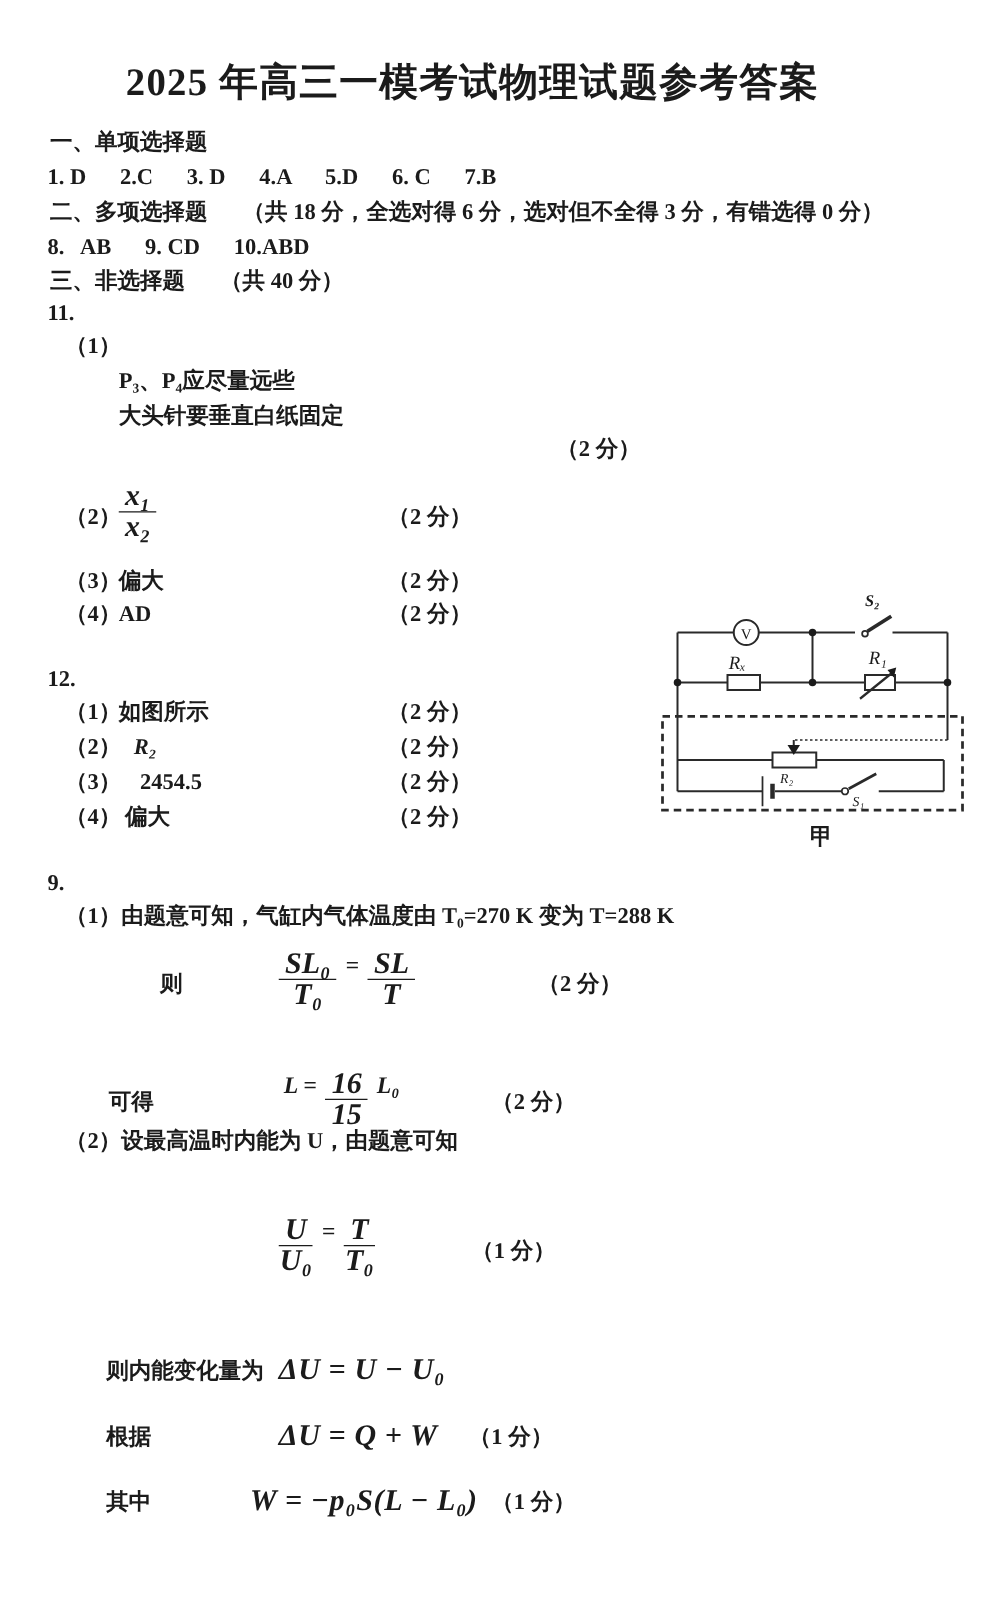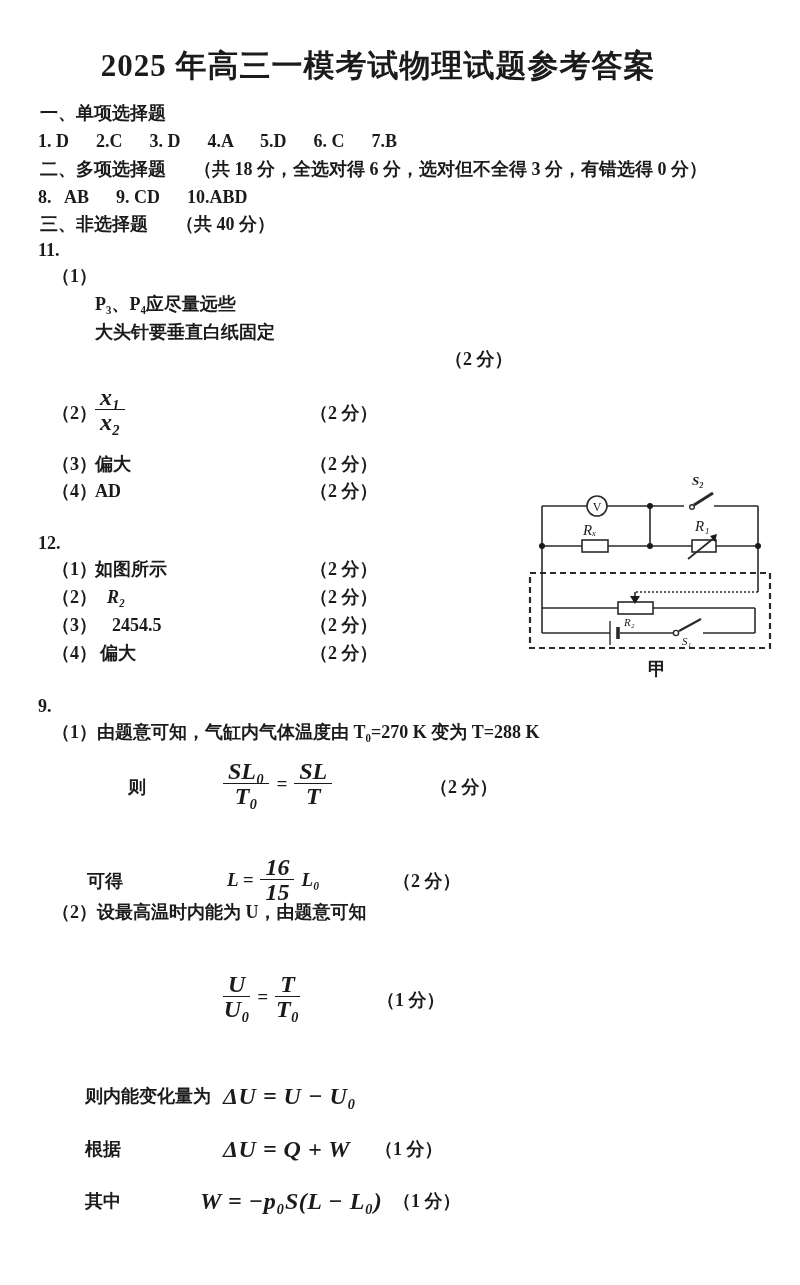--- a/index.html
+++ b/index.html
@@ -9,21 +9,21 @@
     font-size:18px;line-height:26px;position:relative;overflow:hidden;
   }
   .row{position:absolute;left:0;width:800px;height:26px;white-space:pre;font-weight:bold;}
   .at{position:absolute;top:0;white-space:pre;}
   .title{
     position:absolute;top:46px;left:0;width:756px;text-align:center;
     font-size:31px;line-height:40px;font-weight:bold;letter-spacing:1px;
   }
   .math{font-style:italic;}
   .imath{font-style:italic;font-size:24px;letter-spacing:.5px;}
-  .eq{display:inline-flex;align-items:center;gap:7px;font-style:italic;font-size:19px;}
+  .eq{display:inline-flex;gap:7px;font-style:italic;font-size:19px;}
   .frac{display:inline-flex;flex-direction:column;align-items:center;
         font-style:italic;font-size:24px;line-height:22px;}
   .frac .num{border-bottom:1.4px solid #1b1b1b;padding:0 5px 1px;}
   .frac .den{padding-top:1px;}
   .circuit{position:absolute;left:524px;top:468px;width:272px;height:215px;}
   svg text{font-family:"Liberation Serif","DejaVu Serif",serif;fill:#1b1b1b;}
 </style>
 </head>
 <body>
 

